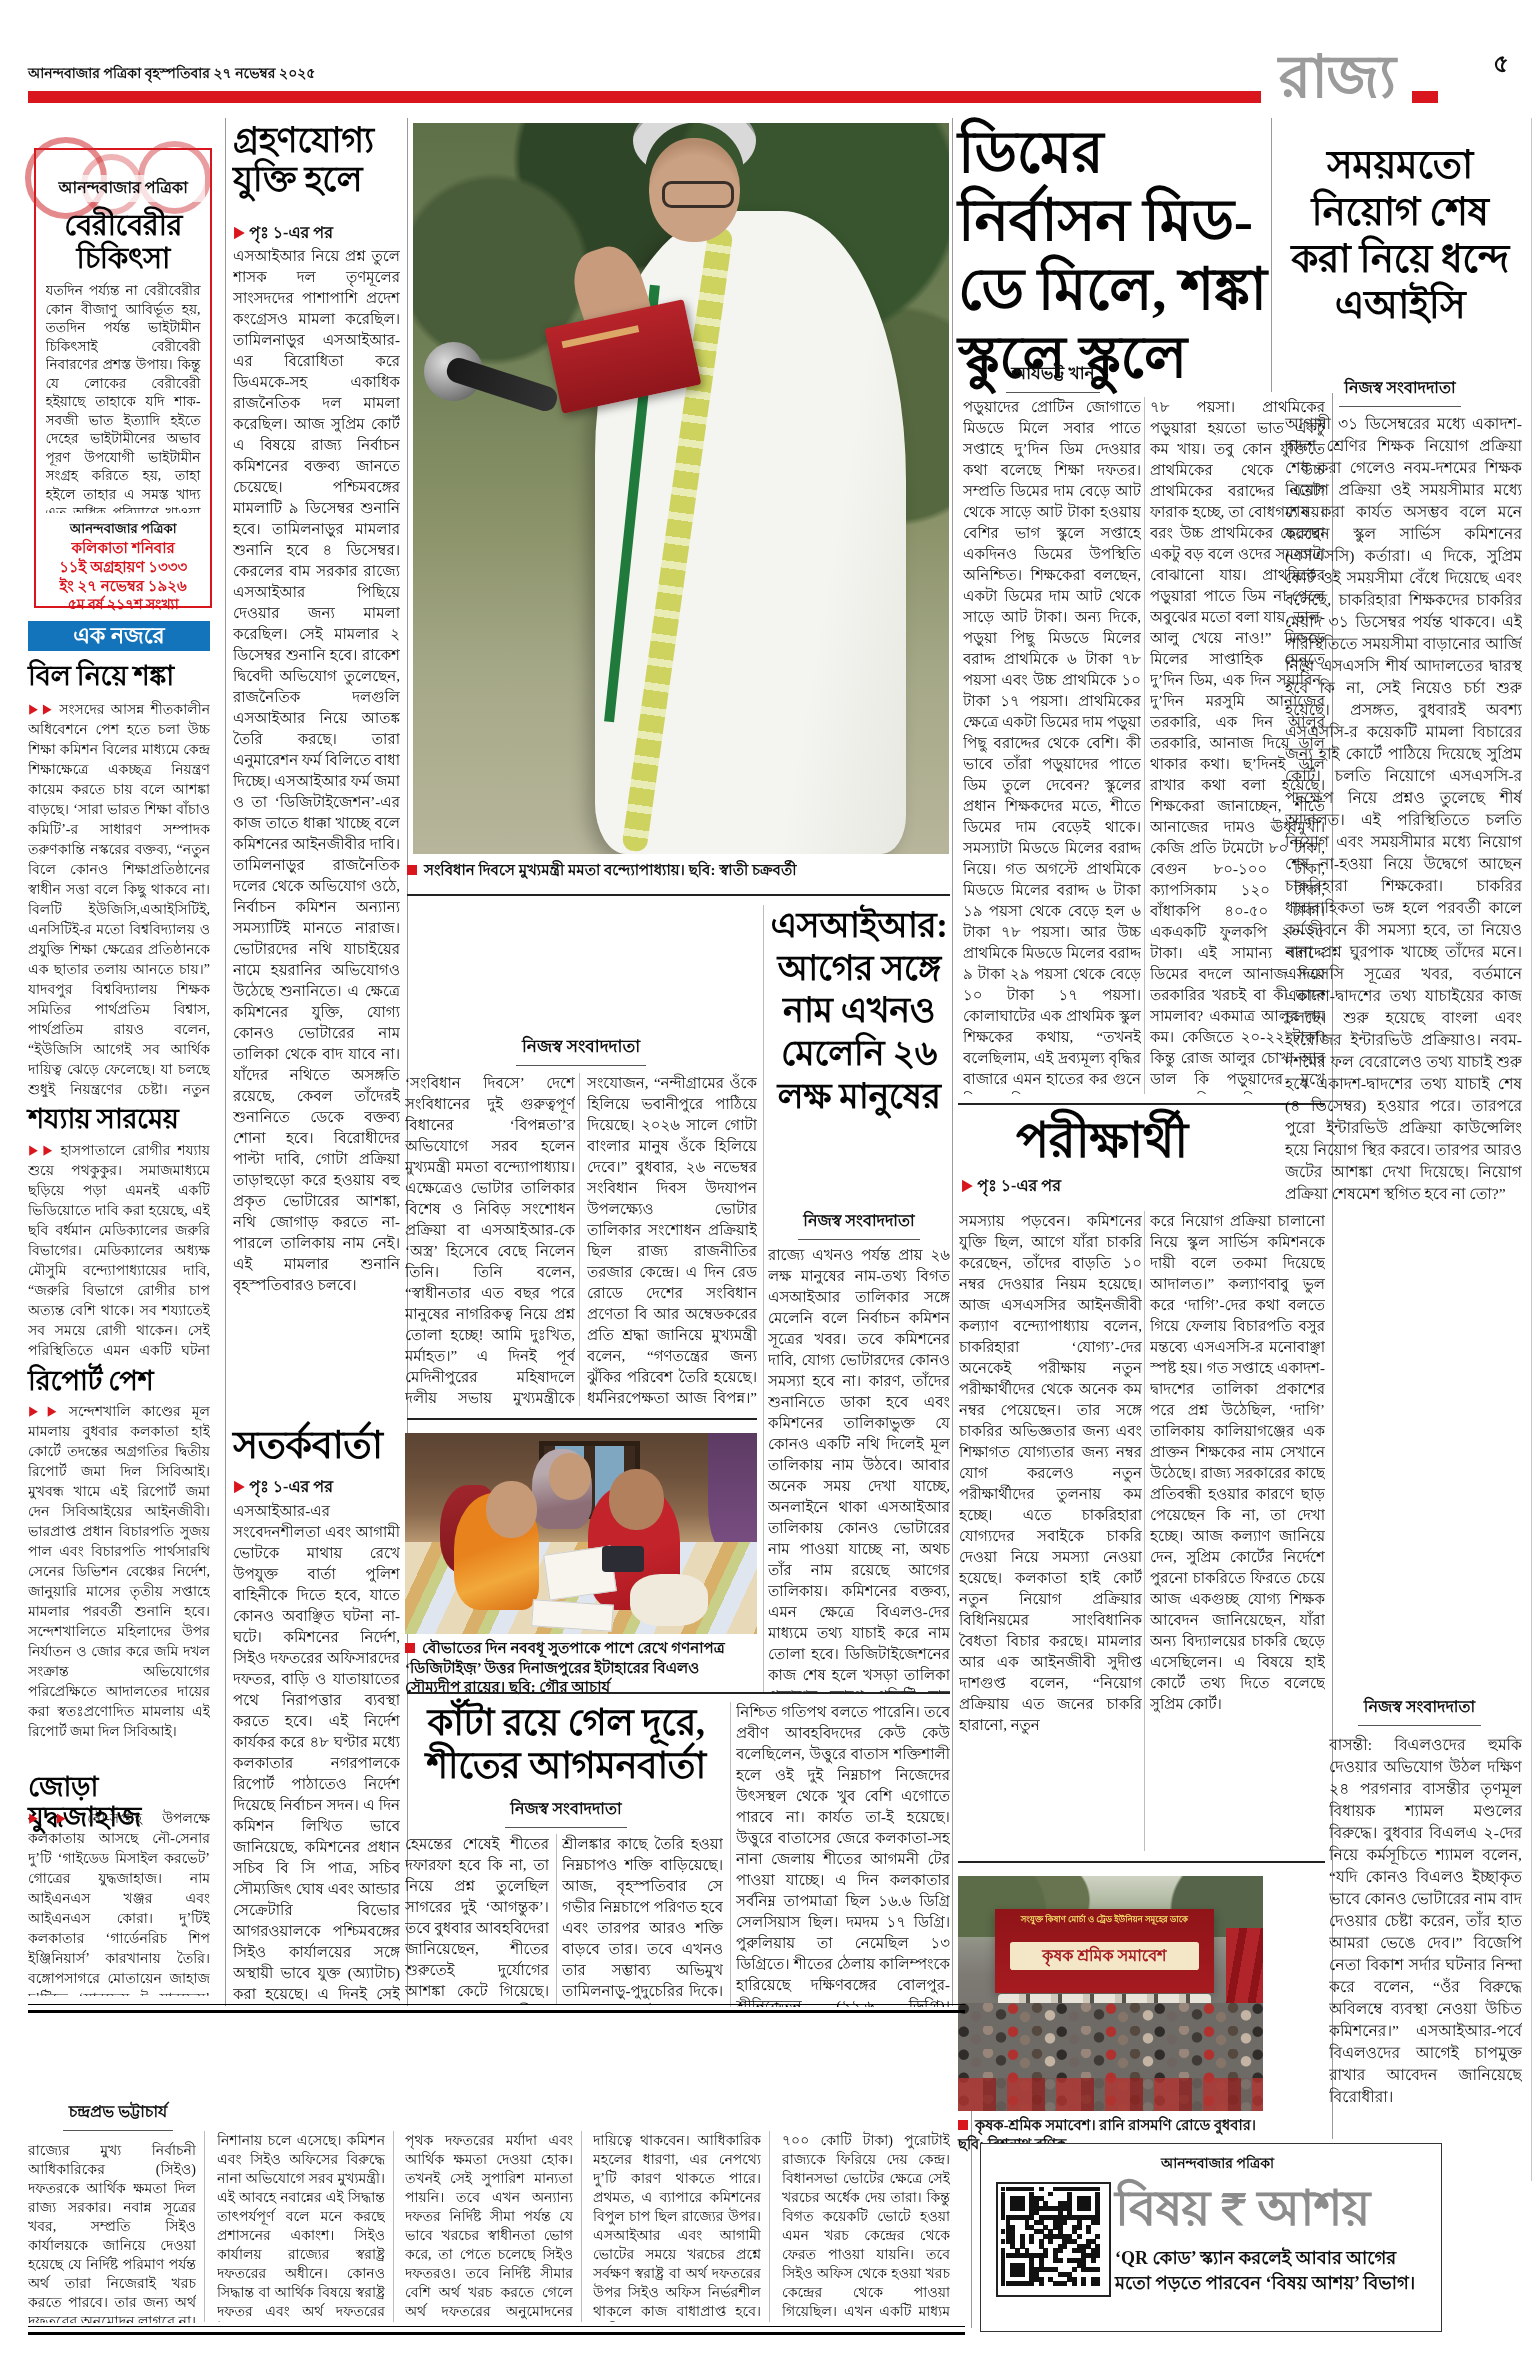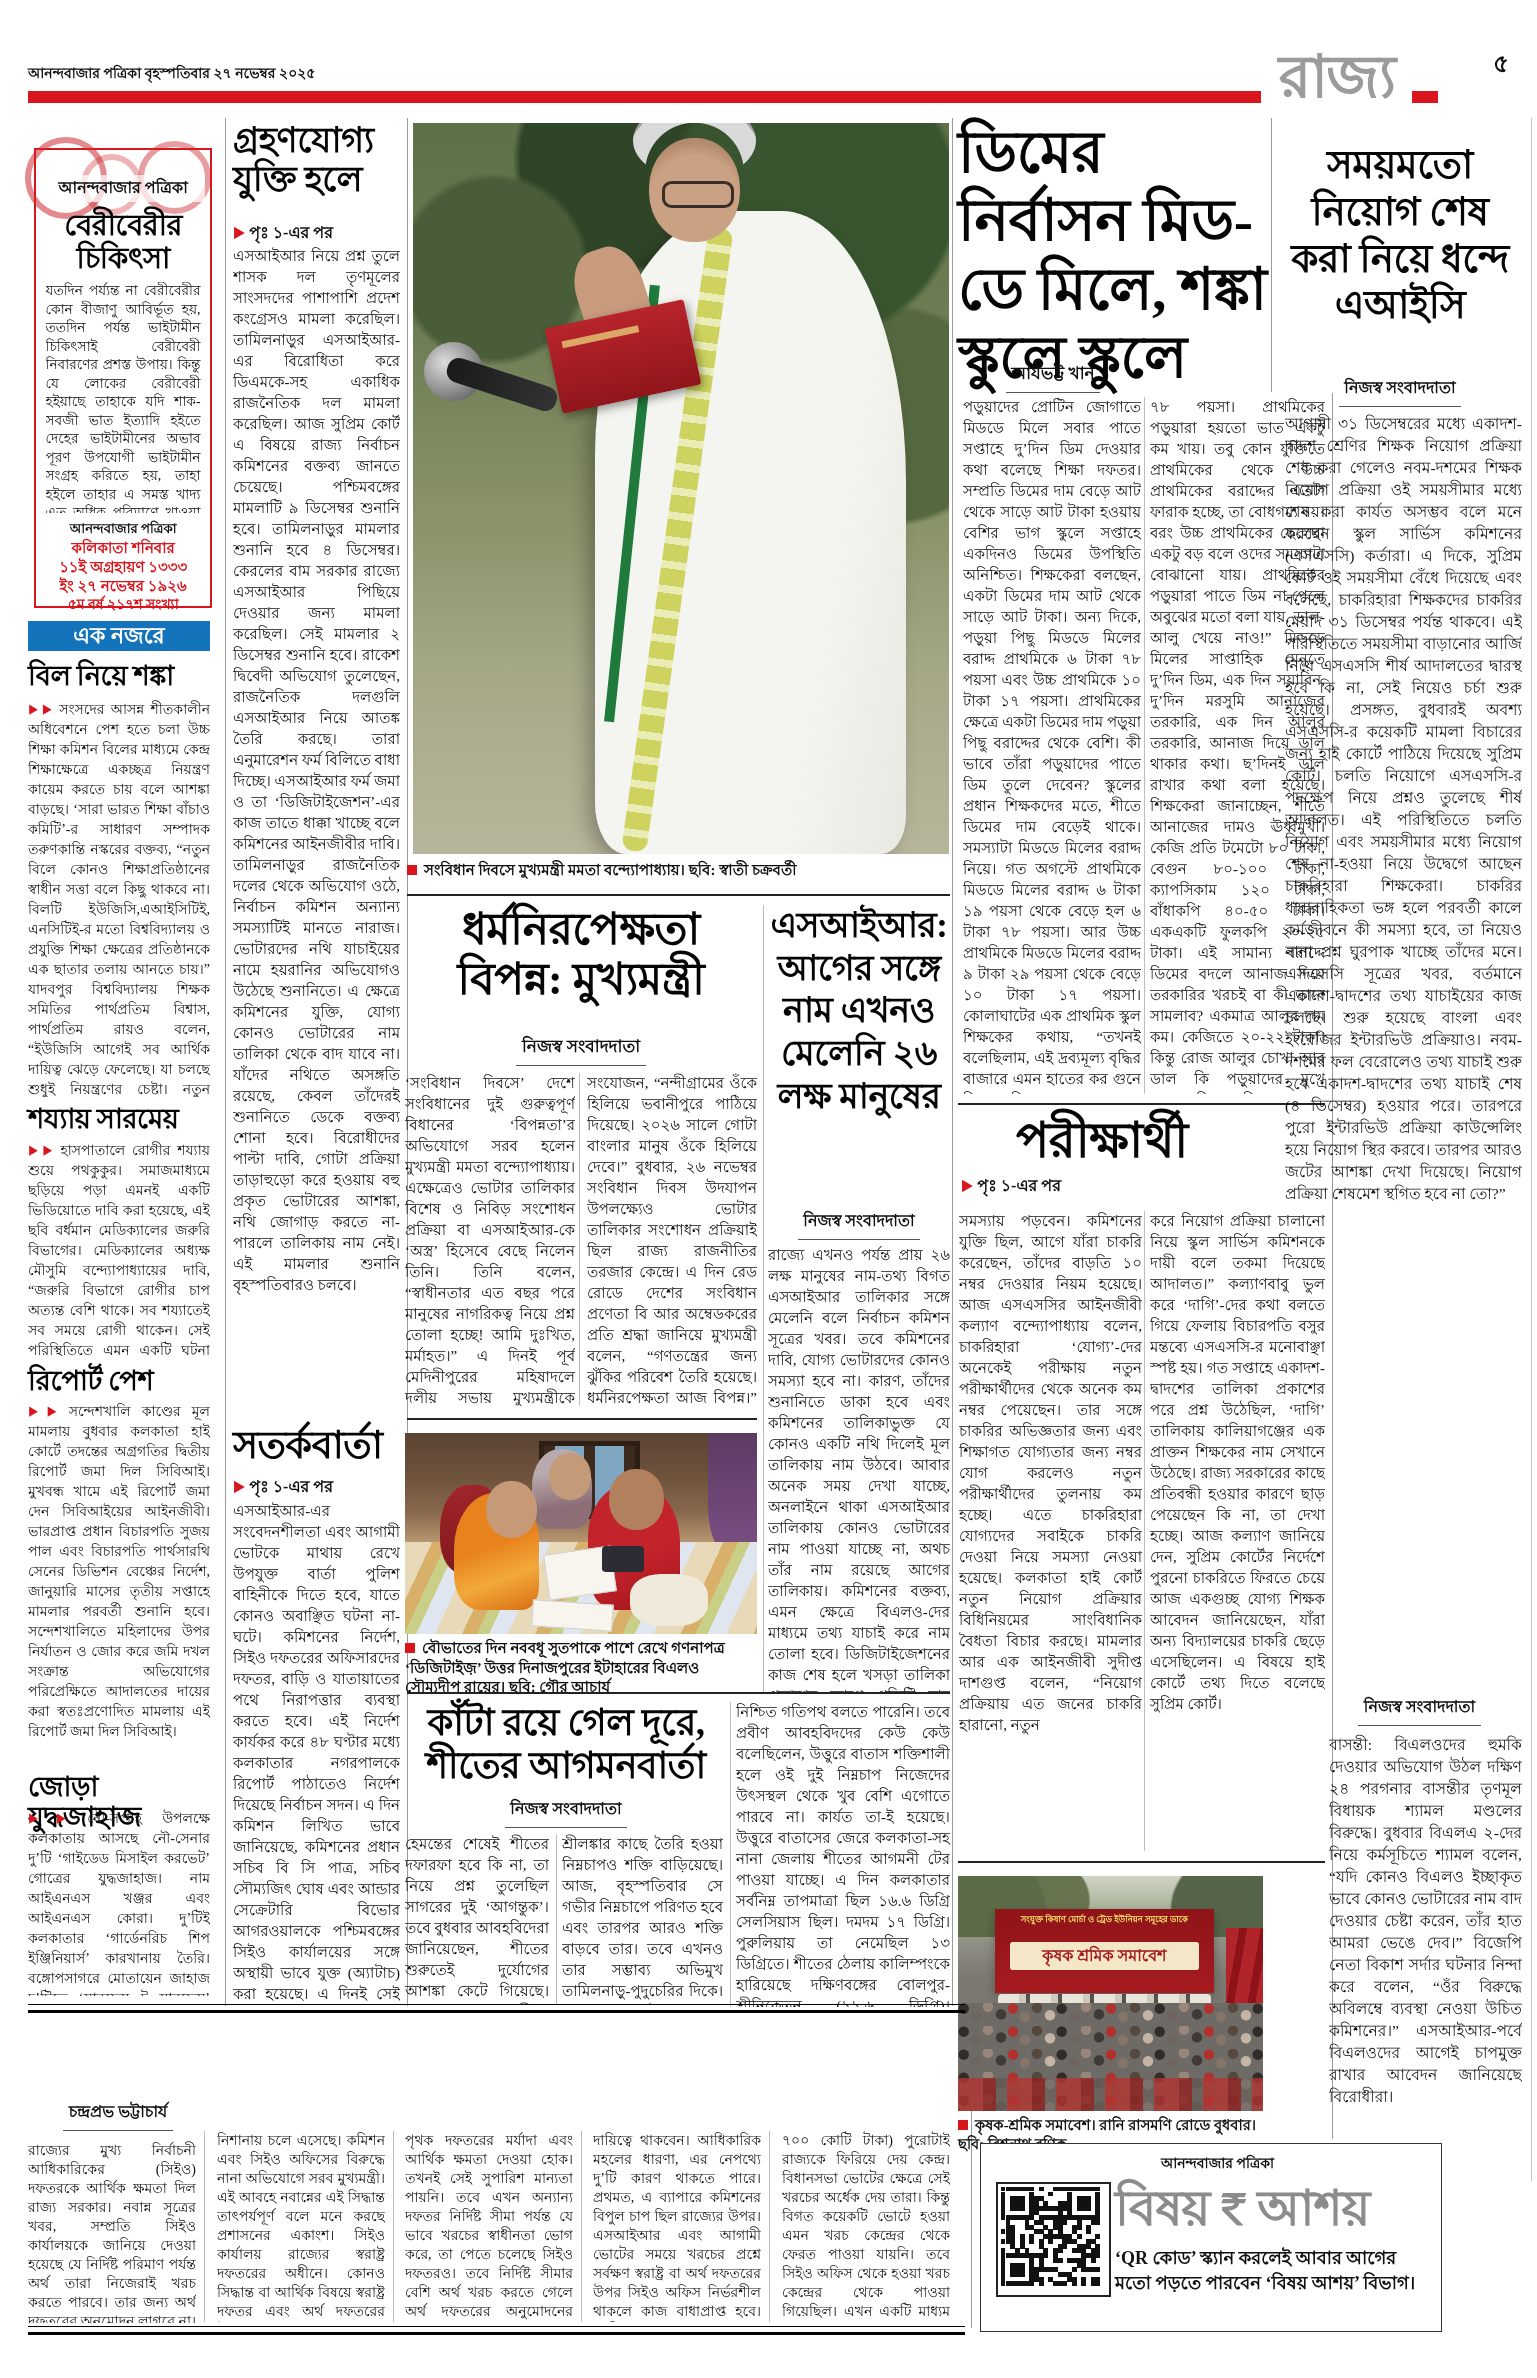--- a/index.html
+++ b/index.html
@@ -168,21 +168,20 @@
     <div class="specs"></div>
     <div class="green"></div>
     <div class="hand"></div>
     <div class="book"></div>
     <div class="michead"></div>
     <div class="mic"></div>
   </div>
   <div class="abs cap" style="left:407px;top:861px;width:543px;"><span class="sq"></span><span>সংবিধান দিবসে মুখ্যমন্ত্রী মমতা বন্দ্যোপাধ্যায়। ছবি: স্বাতী চক্রবর্তী</span></div>
   <div class="hline" style="left:407px;top:894px;width:543px;"></div>
 
-  <div class="abs hl center" style="left:405px;top:905px;width:352px;font-size:44px;line-height:1.14;">ধর্মনিরপেক্ষতা বিপন্ন: মুখ্যমন্ত্রী</div>
   <div class="abs byline" style="left:405px;top:1033px;width:352px;font-size:17px;"><span>নিজস্ব সংবাদদাতা</span></div>
   <div class="abs just body16" style="left:405px;top:1073px;width:170px;height:333px;">‘সংবিধান দিবসে’ দেশে সংবিধানের দুই গুরুত্বপূর্ণ বিধানের ‘বিপন্নতা’র অভিযোগে সরব হলেন মুখ্যমন্ত্রী মমতা বন্দ্যোপাধ্যায়। এক্ষেত্রেও ভোটার তালিকার বিশেষ ও নিবিড় সংশোধন প্রক্রিয়া বা এসআইআর-কে ‘অস্ত্র’ হিসেবে বেছে নিলেন তিনি। তিনি বলেন, “স্বাধীনতার এত বছর পরে মানুষের নাগরিকত্ব নিয়ে প্রশ্ন তোলা হচ্ছে! আমি দুঃখিত, মর্মাহত।” এ দিনই পূর্ব মেদিনীপুরের মহিষাদলে দলীয় সভায় মুখ্যমন্ত্রীকে পাল্টা আক্রমণ করেছেন বিরোধী দলনেতা শুভেন্দু অধিকারী। বনগাঁর সভার মুখ্যমন্ত্রীর দেওয়া হুঙ্কারের সমালোচনা করে তিনি বলেন, “মুখ্যমন্ত্রী বলছেন, সারা ভারত হিলিয়ে দেব। কী ভাষা! এ তো শাহজাহানের ভাষা, কেষ্ট মণ্ডলের ভাষা! গুন্ডা-মাফিয়াদের ভাষা!” তাঁর</div>
   <div class="abs just body16" style="left:587px;top:1073px;width:170px;height:333px;">সংযোজন, “নন্দীগ্রামের ওঁকে হিলিয়ে ভবানীপুরে পাঠিয়ে দিয়েছে। ২০২৬ সালে গোটা বাংলার মানুষ ওঁকে হিলিয়ে দেবে।” বুধবার, ২৬ নভেম্বর সংবিধান দিবস উদযাপন উপলক্ষ্যেও ভোটার তালিকার সংশোধন প্রক্রিয়াই ছিল রাজ্য রাজনীতির তরজার কেন্দ্রে। এ দিন রেড রোডে দেশের সংবিধান প্রণেতা বি আর অম্বেডকরের প্রতি শ্রদ্ধা জানিয়ে মুখ্যমন্ত্রী বলেন, “গণতন্ত্রের জন্য ঝুঁকির পরিবেশ তৈরি হয়েছে। ধর্মনিরপেক্ষতা আজ বিপন্ন।” সেই সূত্রেই এসআইআর প্রক্রিয়ার প্রসঙ্গ টেনে মুখ্যমন্ত্রী ফের অভিযোগ করেন, “এসআইআর-এর পরিকল্পনার পিছনে রয়েছে এনআরসি ( জাতীয় নাগরিক পঞ্জী)।” এ দিন এক্স হ্যান্ডেলে তৃণমূলের সর্বভারতীয় সাধারণ সম্পাদক অভিষেক বন্দ্যোপাধ্যায়ও ন্যায়বিচার ও সমতারক্ষার আহ্বান জানিয়েছেন।</div>
   <div class="vline" style="left:579px;top:1073px;height:333px;background:#bdbdbd;"></div>
   <div class="vline" style="left:763px;top:905px;height:789px;background:#bdbdbd;"></div>
 
   <div class="abs hl center" style="left:768px;top:905px;width:182px;font-size:35px;line-height:1.22;">এসআইআর: আগের সঙ্গে নাম এখনও মেলেনি ২৬ লক্ষ মানুষের</div>
   <div class="abs byline" style="left:768px;top:1208px;width:182px;font-size:16px;"><span>নিজস্ব সংবাদদাতা</span></div>
   <div class="abs just body16" style="left:768px;top:1245px;width:182px;height:447px;">রাজ্যে এখনও পর্যন্ত প্রায় ২৬ লক্ষ মানুষের নাম-তথ্য বিগত এসআইআর তালিকার সঙ্গে মেলেনি বলে নির্বাচন কমিশন সূত্রের খবর। তবে কমিশনের দাবি, যোগ্য ভোটারদের কোনও সমস্যা হবে না। কারণ, তাঁদের শুনানিতে ডাকা হবে এবং কমিশনের তালিকাভুক্ত যে কোনও একটি নথি দিলেই মূল তালিকায় নাম উঠবে। আবার অনেক সময় দেখা যাচ্ছে, অনলাইনে থাকা এসআইআর তালিকায় কোনও ভোটারের নাম পাওয়া যাচ্ছে না, অথচ তাঁর নাম রয়েছে আগের তালিকায়। কমিশনের বক্তব্য, এমন ক্ষেত্রে বিএলও-দের মাধ্যমে তথ্য যাচাই করে নাম তোলা হবে। ডিজিটাইজেশনের কাজ শেষ হলে খসড়া তালিকা প্রকাশের আগে প্রতিটি নাম আরও এক বার মিলিয়ে দেখা হবে বলে কমিশন সূত্রের দাবি। প্রসঙ্গত, খসড়া তালিকা প্রকাশিত হওয়ার কথা আগামী ডিসেম্বরেই। তত দিন বিএলও-রা বাড়ি বাড়ি গিয়ে গণনাপত্র সংগ্রহের কাজ শেষ করবেন বলে কমিশনের আশা।</div>
 

